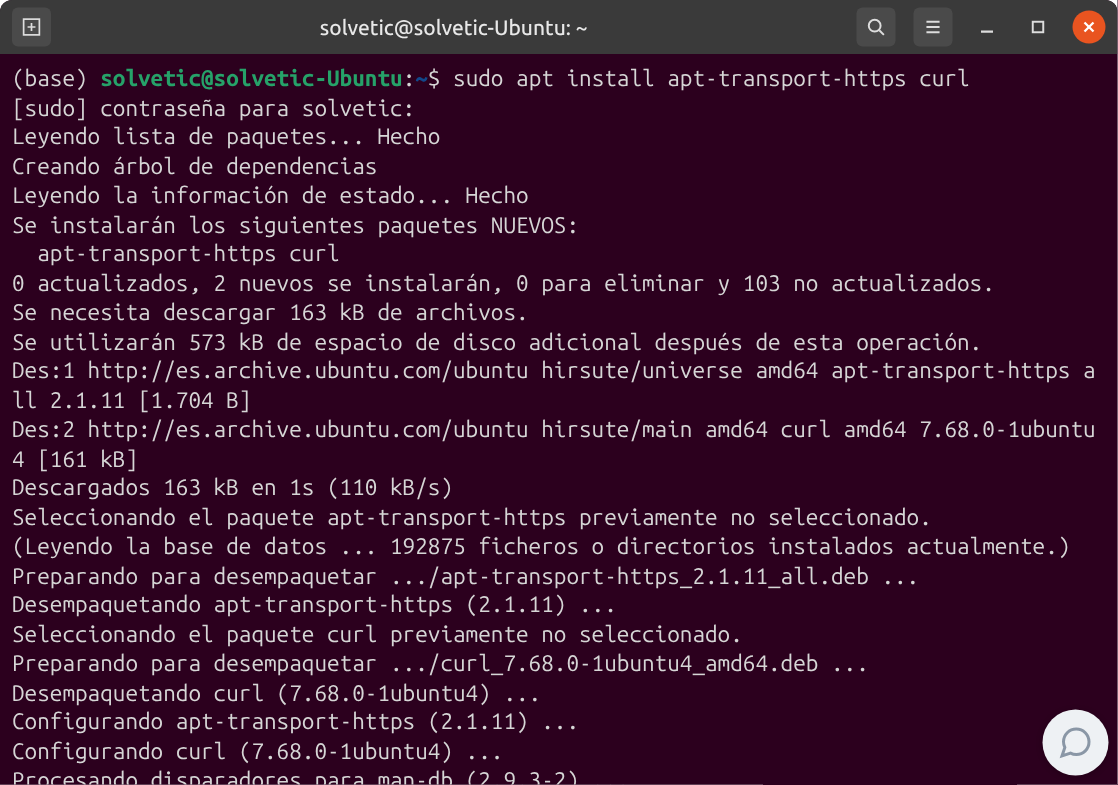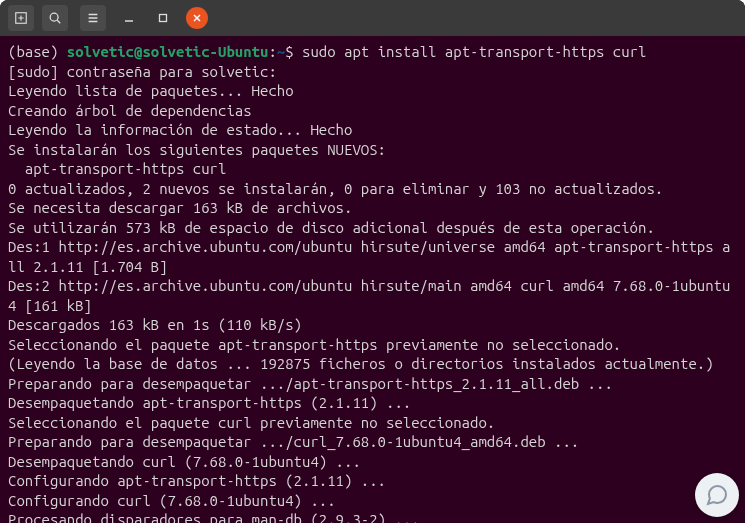--- a/index.html
+++ b/index.html
@@ -84,20 +84,21 @@
   <div class="titlebar">
     <div class="titlebar-left">
       <div class="sq-btn">
         <svg viewBox="0 0 16 16">
             <rect x="2" y="2" width="12" height="12" fill="none" stroke="currentColor" stroke-width="1.3"></rect>
             <line x1="8" y1="5" x2="8" y2="11" stroke="currentColor" stroke-width="1.3"></line>
             <line x1="5" y1="8" x2="11" y2="8" stroke="currentColor" stroke-width="1.3"></line>
           </svg>
       </div>
     </div>
+    <div class="titlebar-center">solvetic@solvetic-Ubuntu: ~</div>
     <div class="titlebar-right">
       <div class="sq-btn">
         <svg viewBox="0 0 16 16">
             <circle cx="7" cy="7" r="4.5" fill="none" stroke="currentColor" stroke-width="1.5"></circle>
             <line x1="10.5" y1="10.5" x2="14" y2="14" stroke="currentColor" stroke-width="1.5"></line>
           </svg>
       </div>
       <div class="sq-btn">
         <svg viewBox="0 0 16 16">
             <line x1="3" y1="4" x2="13" y2="4" stroke="currentColor" stroke-width="1.6"></line>

